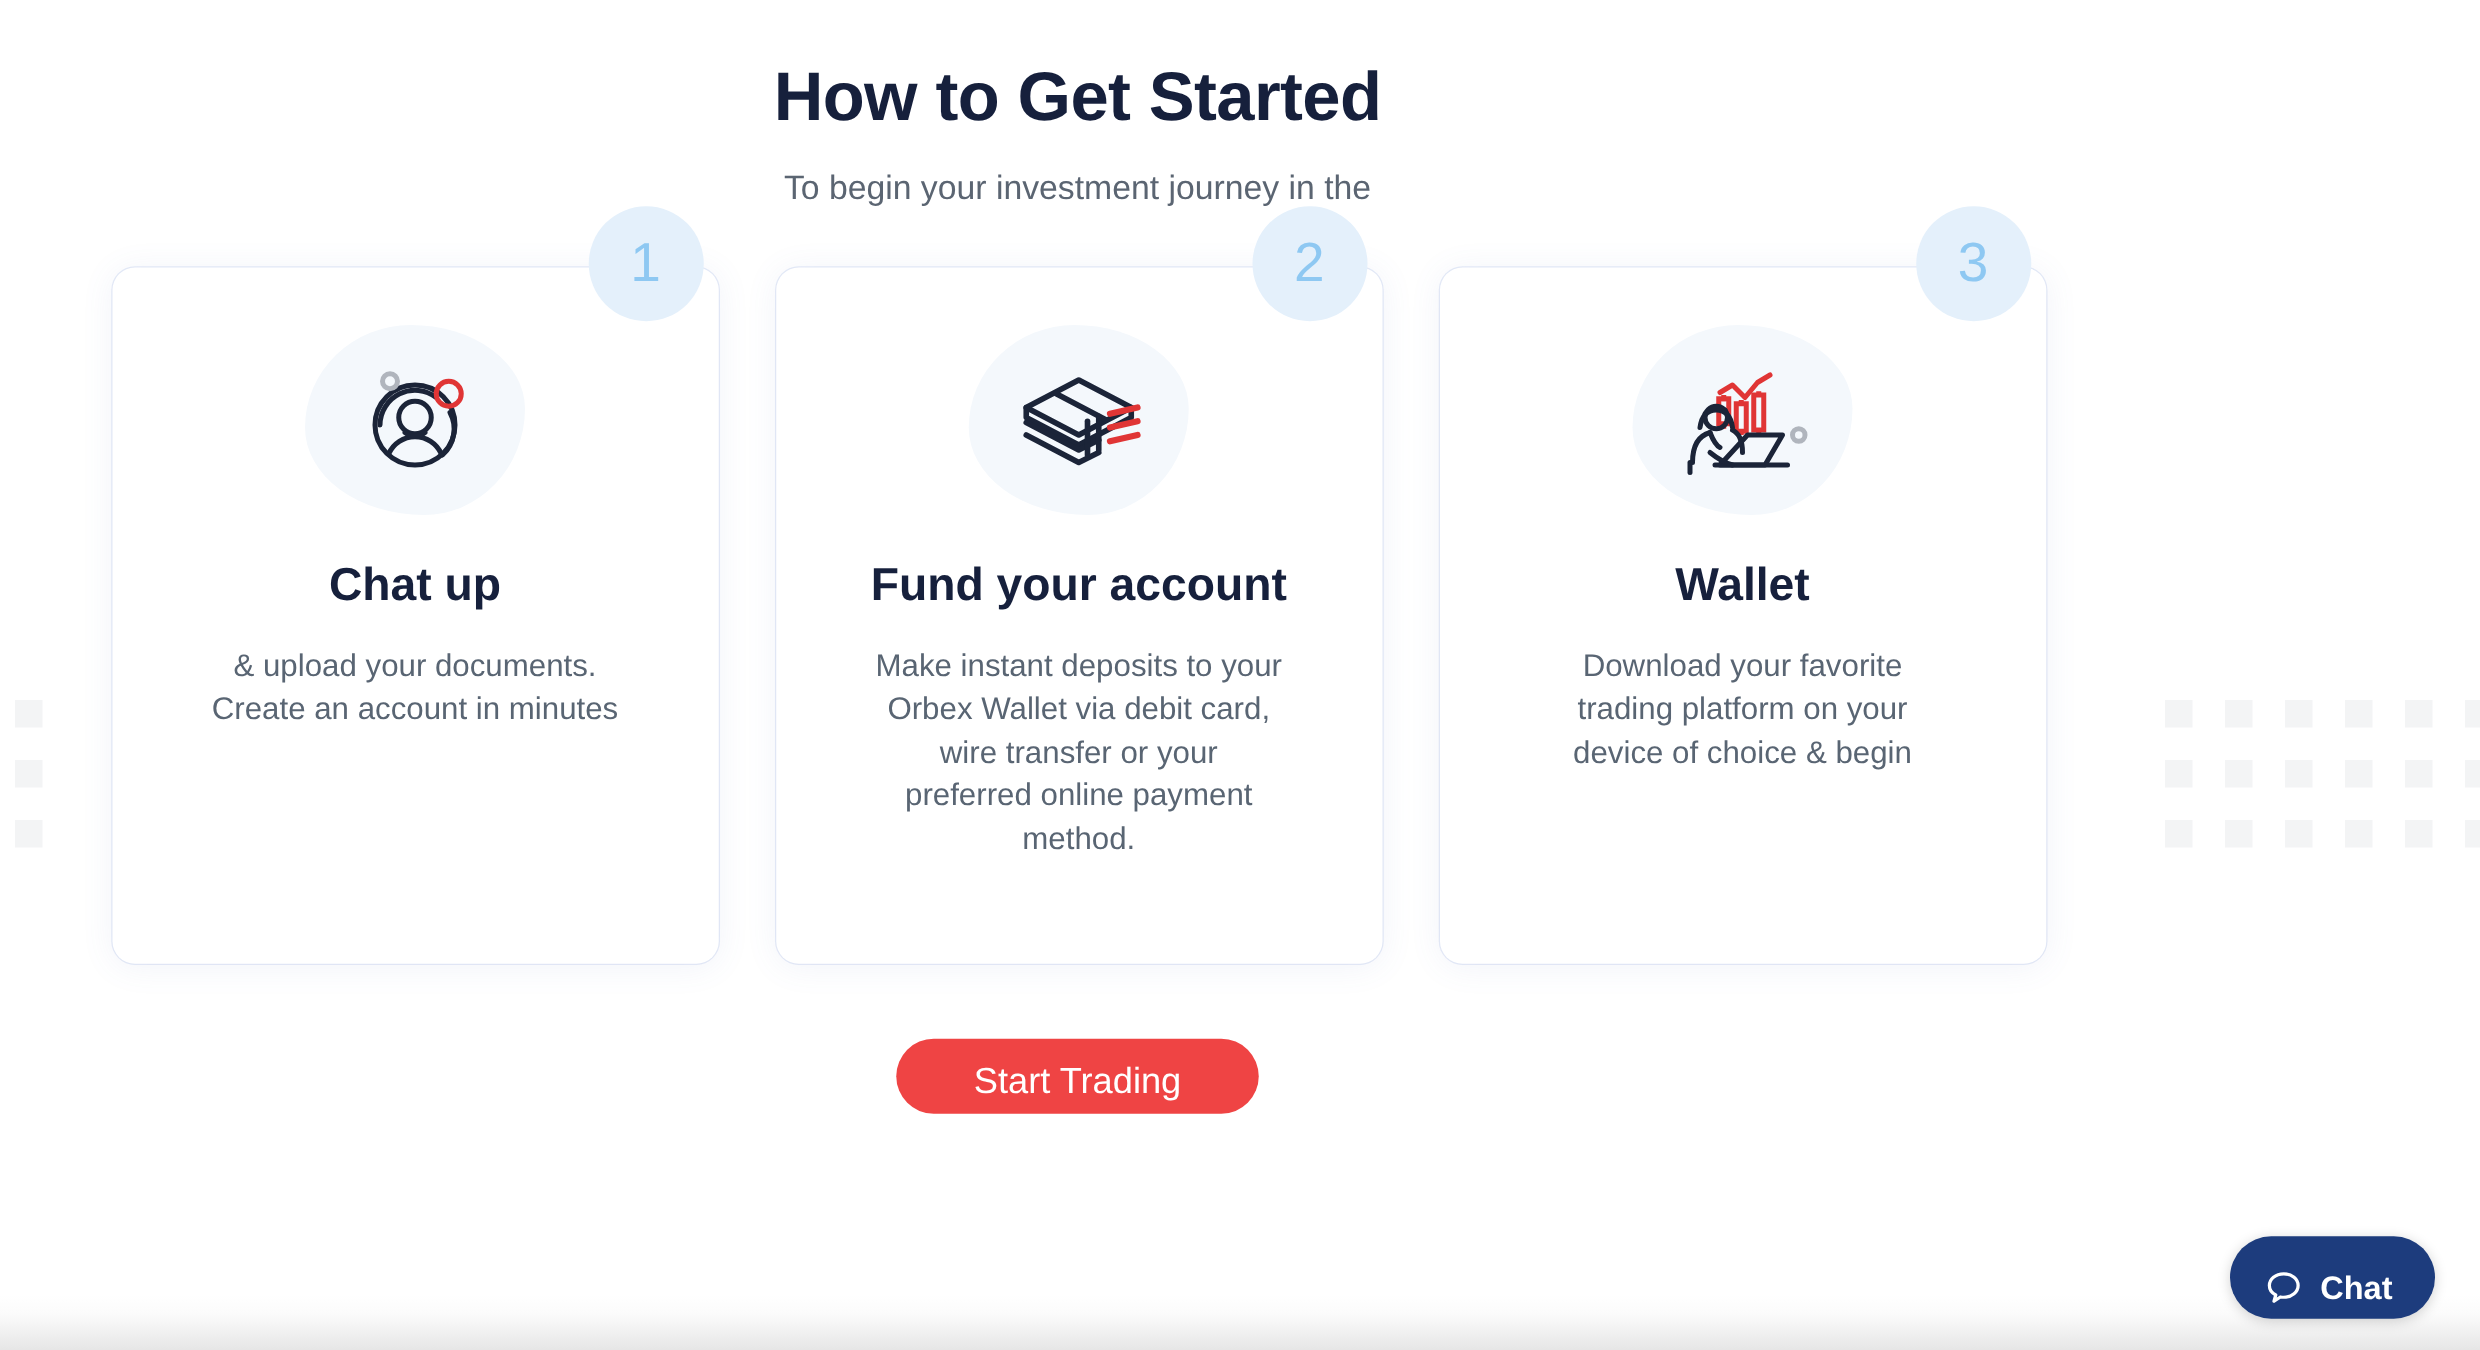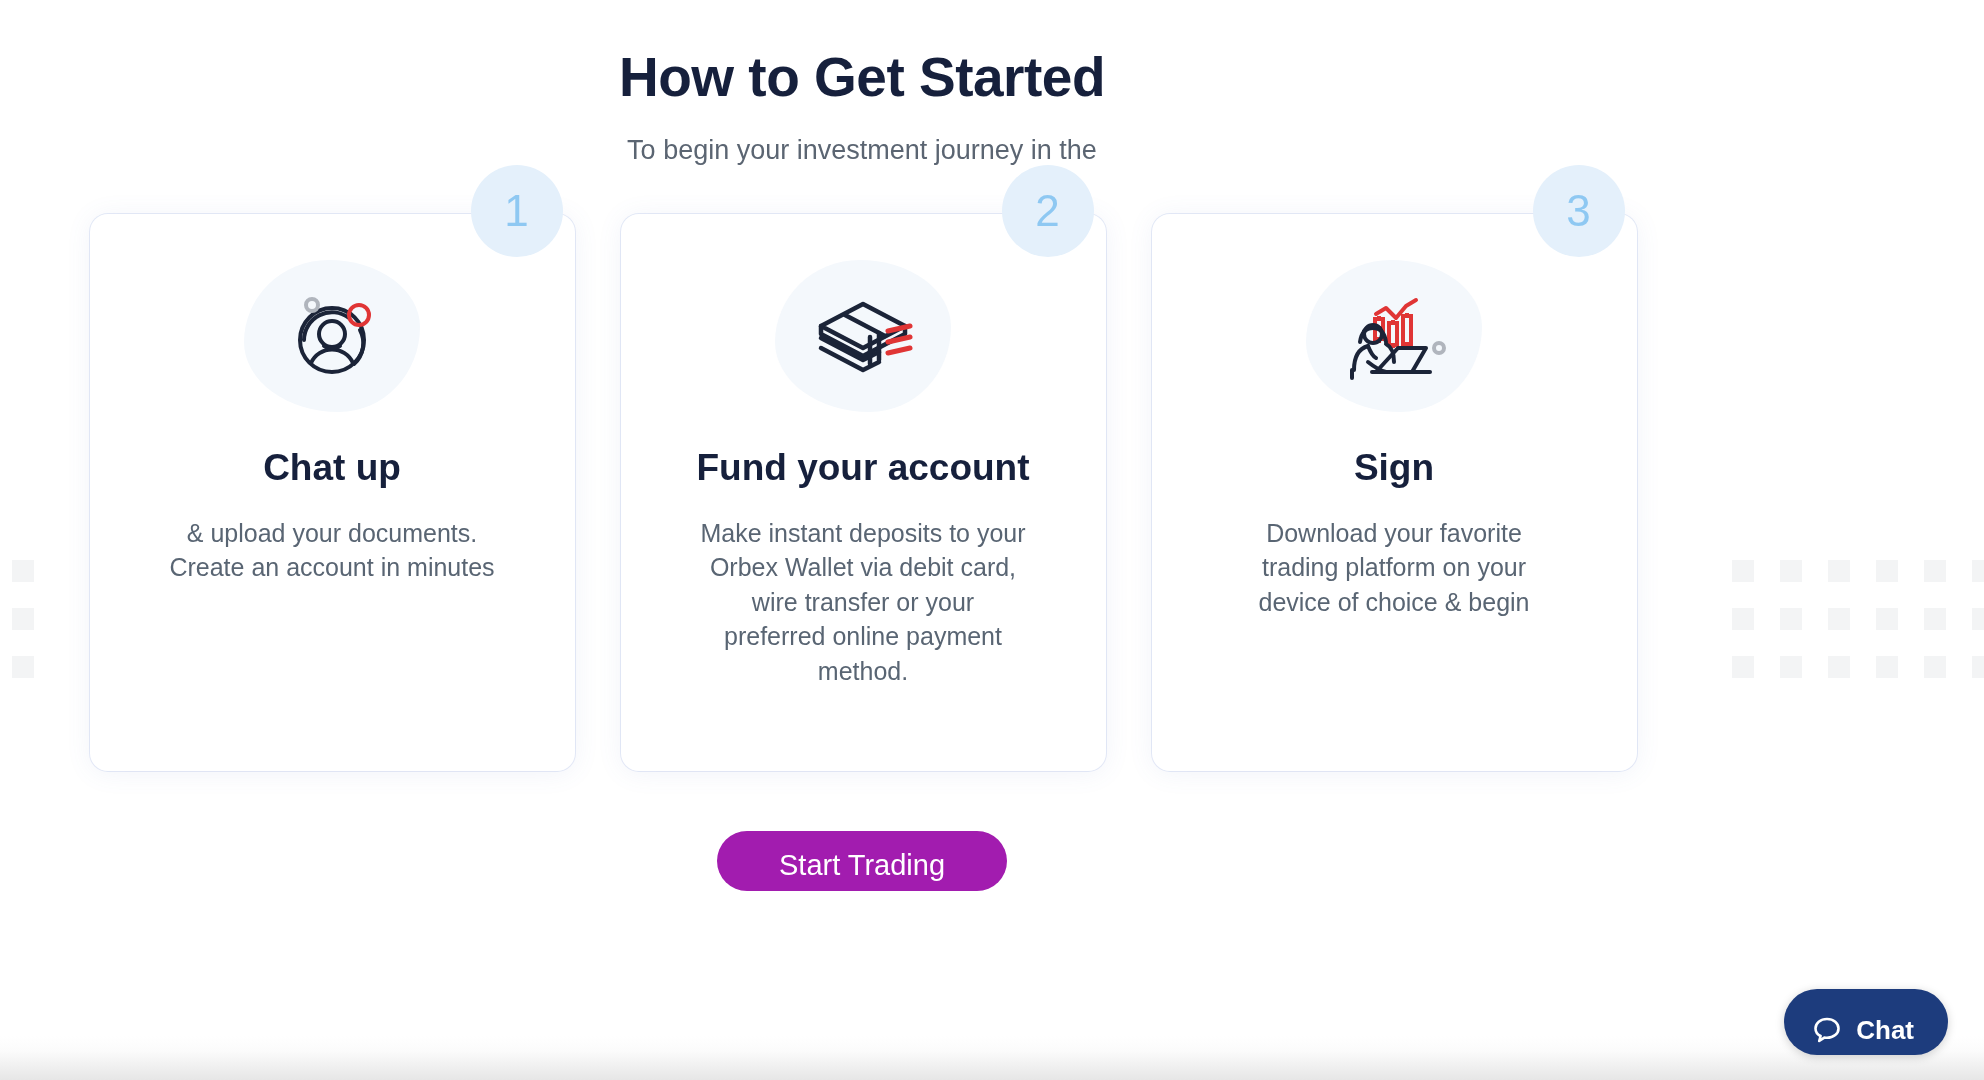--- a/index.html
+++ b/index.html
@@ -152,21 +152,21 @@
   }
   .card-text .line { display: block; }
 
   
   .cta-block {
     margin-top: 60px;
     text-align: center;
   }
   .cta-button {
     display: inline-block;
-    background: #a21caf;
+    background: #ef4444;
     color: #ffffff;
     font-size: 29px;
     border: none;
     border-radius: 40px;
     padding: 19px 62px 10px;
     cursor: pointer;
     font-family: "Liberation Sans", sans-serif;
     line-height: 1.1;
     text-align: right;
   }
@@ -323,21 +323,21 @@
             <path d="M30 60 q4 10 8 12"></path>
             <path d="M14 84 L14 92"></path>
             <path d="M38 86 L60 62 L88 62 L74 86 Z"></path>
             <path d="M34 86 L92 86"></path>
             <path d="M30 76 q10 8 18 10"></path>
           </g>
           <circle cx="101" cy="62" r="5" fill="none" stroke="#b0b5bd" stroke-width="4"></circle>
         </svg>
       </div>
 
-      <h2 class="card-title">Sign</h2>
+      <h2 class="card-title">Wallet</h2>
       <p class="card-text">
         <span class="line">Download your favorite</span>
         <span class="line">trading platform on your</span>
         <span class="line">device of choice &amp; begin</span>
       </p>
     </div>
 
   </div>
 
   <div class="cta-block">

